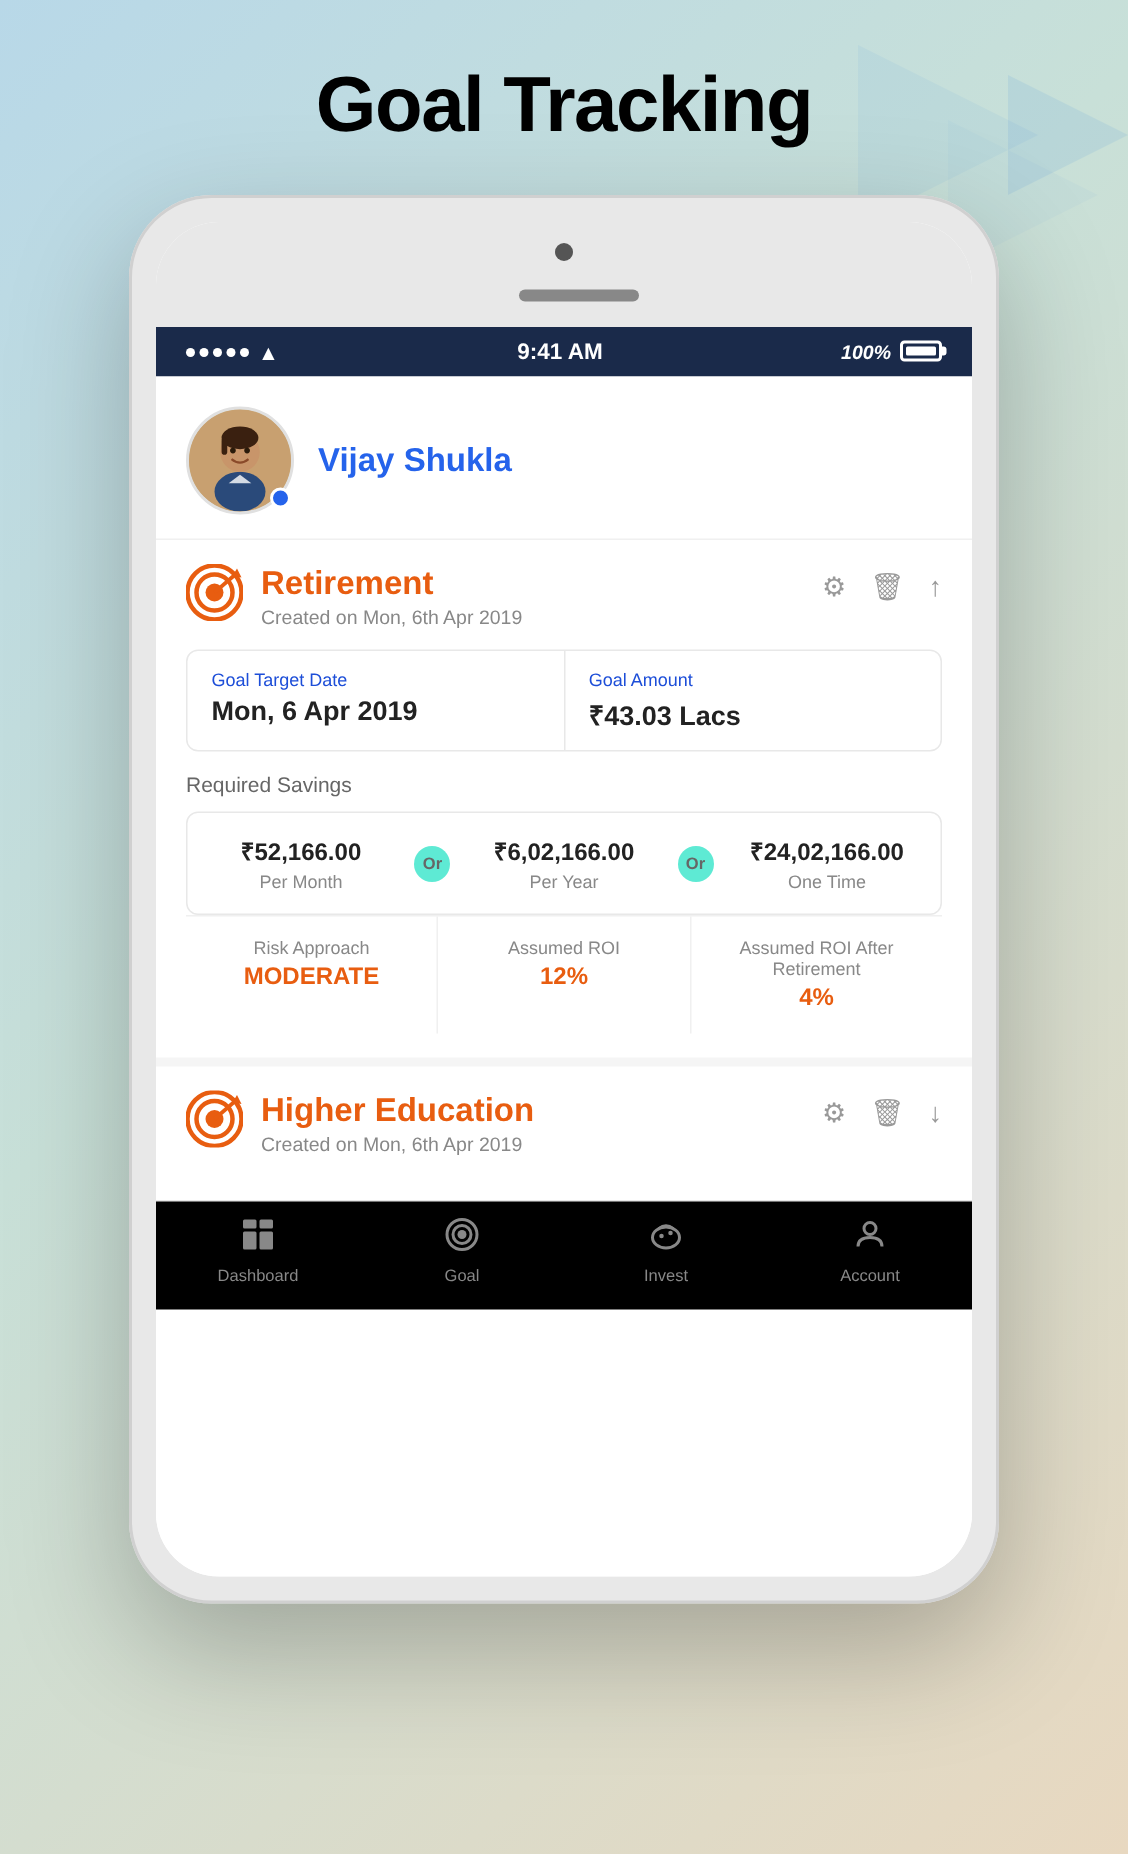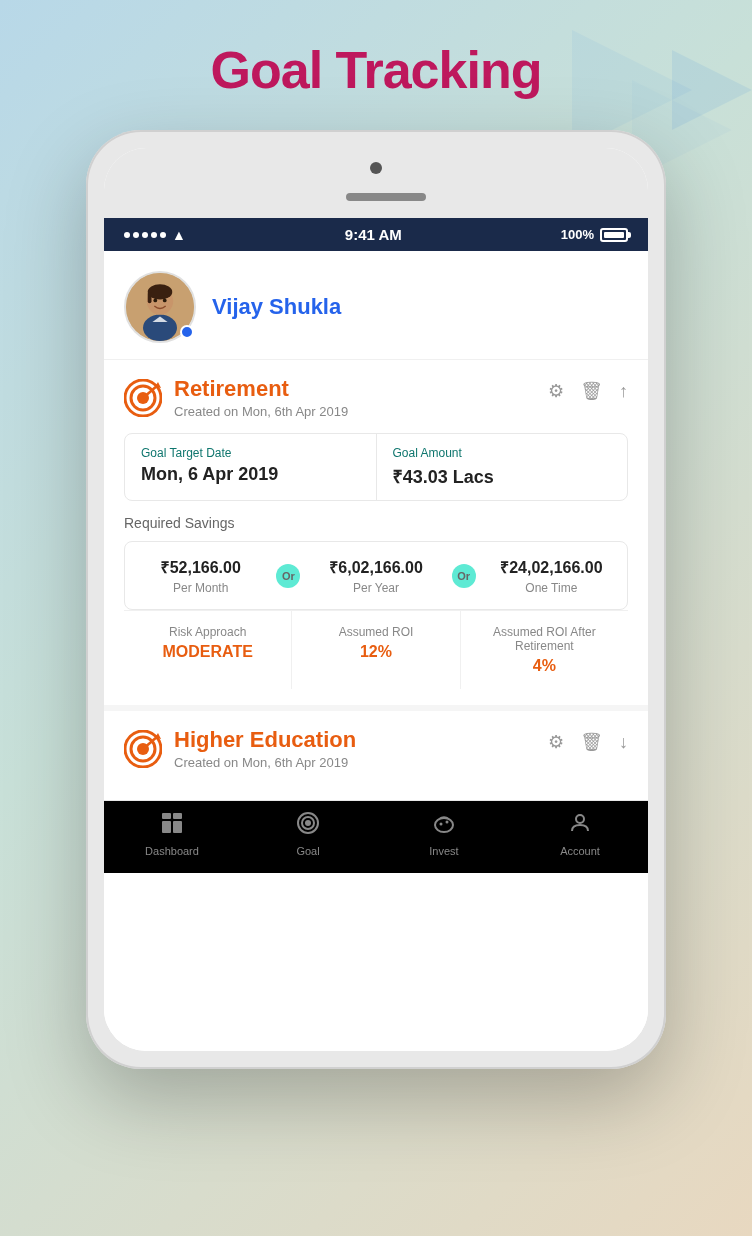--- a/index.html
+++ b/index.html
@@ -27,21 +27,21 @@
     .page-title-area {
       position: relative;
       z-index: 1;
       text-align: center;
       padding: 40px 0 30px;
       width: 100%;
     }
     .page-title {
       font-size: 52px;
       font-weight: 800;
-      color: #be185d;
+      color: #000000;
       letter-spacing: -1px;
     }
 
     
     .phone-frame {
       position: relative;
       z-index: 2;
       width: 580px;
       background: #e8e8e8;
       border-radius: 55px;
@@ -115,22 +115,23 @@
     }
     .wifi-icon {
       font-size: 14px;
     }
     .status-time {
       font-size: 15px;
       font-weight: 600;
     }
     .status-right {
       display: flex;
-      align-items: center;
+      align-items: flex-start;
       gap: 6px;
+      font-style: italic;
     }
     .battery-text { font-size: 13px; }
     .battery-icon {
       width: 28px; height: 14px;
       border: 2px solid white;
       border-radius: 3px;
       position: relative;
       display: inline-flex;
       align-items: center;
       padding: 2px;
@@ -201,21 +202,21 @@
       border-bottom: 6px solid #f5f5f5;
     }
     .goal-header {
       display: flex;
       align-items: flex-start;
       justify-content: space-between;
       margin-bottom: 14px;
     }
     .goal-title-area {
       display: flex;
-      align-items: center;
+      align-items: flex-start;
       gap: 12px;
     }
     .goal-icon {
       width: 38px; height: 38px;
     }
     .goal-name {
       font-size: 22px;
       font-weight: 700;
       color: #e85d10;
     }
@@ -245,21 +246,21 @@
       margin-bottom: 14px;
     }
     .goal-info-cell {
       flex: 1;
       padding: 12px 16px;
       border-right: 1px solid #e8e8e8;
     }
     .goal-info-cell:last-child { border-right: none; }
     .cell-label {
       font-size: 12px;
-      color: #0f766e;
+      color: #1d4ed8;
       margin-bottom: 4px;
     }
     .cell-value {
       font-size: 18px;
       font-weight: 600;
       color: #222;
     }
 
     
     .savings-label {

